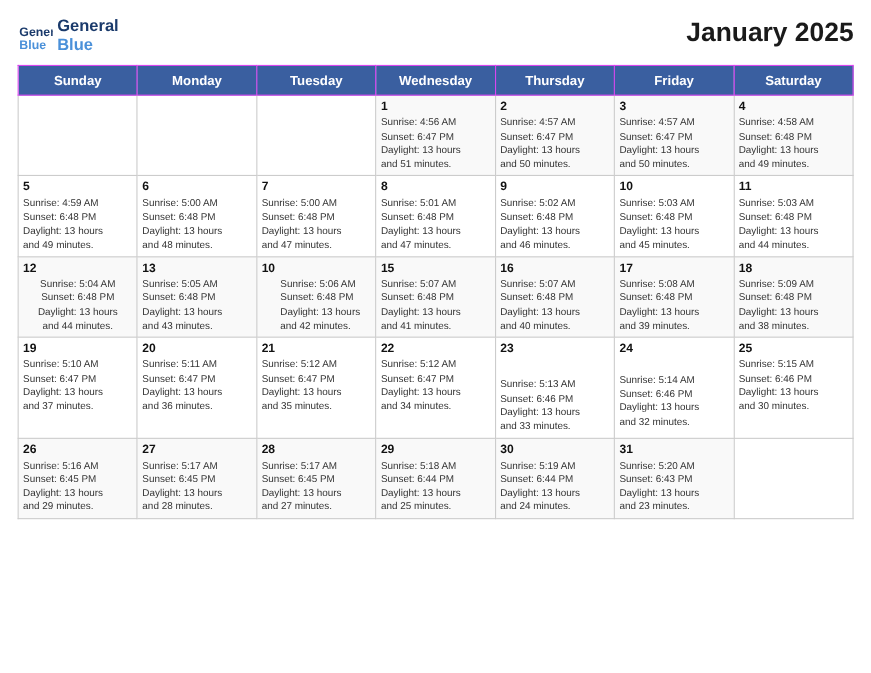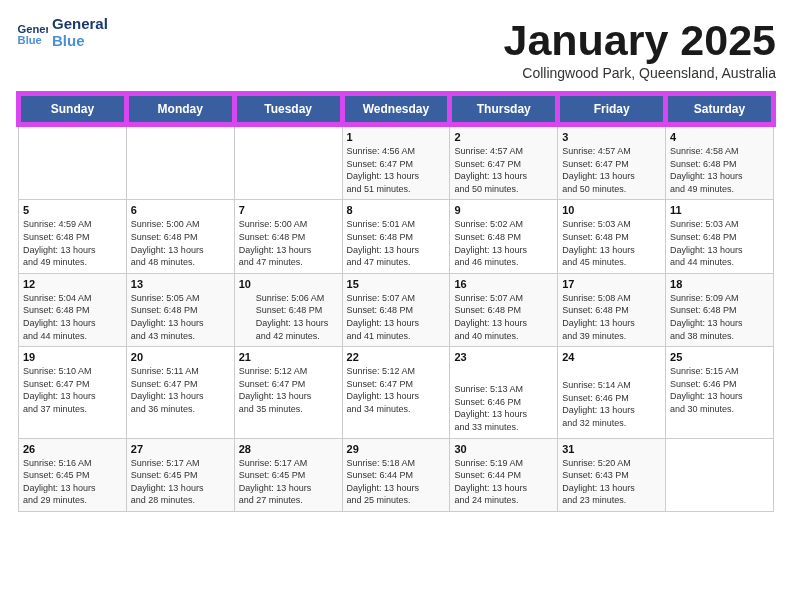--- a/index.html
+++ b/index.html
@@ -22,41 +22,41 @@
     }
     .logo-icon {
       width: 32px;
       height: 32px;
       margin-right: 4px;
     }
     .title-block {
       text-align: right;
     }
     .month-title {
-      font-size: 43px;
+      font-size: 24px;
       font-weight: bold;
       color: #1a1a1a;
     }
     .subtitle {
       font-size: 14px;
       color: #333;
     }
     table {
       width: 100%;
       border-collapse: collapse;
       font-size: 10px;
     }
     thead tr th {
       background-color: #3a5fa0;
       color: #fff;
       padding: 6px 4px;
       text-align: center;
       font-size: 12px;
       font-weight: bold;
-      border: 5px solid #d946ef;
+      border: 1px solid #d946ef;
     }
     tbody tr td {
       vertical-align: top;
       border: 1px solid #ccc;
       padding: 4px;
       width: calc(100% / 7);
       min-height: 75px;
       background: #fff;
     }
     tbody tr:nth-child(odd) td {
@@ -92,21 +92,20 @@
       <div style="font-size:15px;font-weight:bold;color:#1a3a6b;line-height:1.1;">
         <span style="color:#1a3a6b;">General</span>
       </div>
       <div style="font-size:15px;font-weight:bold;color:#4a90d9;line-height:1.1;">
         <span>Blue</span>
       </div>
     </div>
   </div>
   <div class="title-block">
     <div class="month-title">January 2025</div>
-    <div class="subtitle">Collingwood Park, Queensland, Australia</div>
   </div>
 </div>
 
 <table>
   <thead>
     <tr>
     <th>Sunday</th>
         <th>Monday</th>
         <th>Tuesday</th>
         <th>Wednesday</th>
@@ -196,21 +195,21 @@
           <div class="day-num">11</div>
           <div class="day-info" style="white-space: pre-line;">Sunrise: 5:03 AM
 Sunset: 6:48 PM
 Daylight: 13 hours
 and 44 minutes.</div>
         </td>
       </tr>
       <tr>
         <td>
           <div class="day-num">12</div>
-          <div class="day-info" style="white-space: pre-line;">Sunrise: 5:04 AM
+          <div class="day-info" style="white-space: pre-line; text-align: center;">Sunrise: 5:04 AM
 Sunset: 6:48 PM
 Daylight: 13 hours
 and 44 minutes.</div>
         </td>
         <td>
           <div class="day-num">13</div>
           <div class="day-info" style="white-space: pre-line;">Sunrise: 5:05 AM
 Sunset: 6:48 PM
 Daylight: 13 hours
 and 43 minutes.</div>

